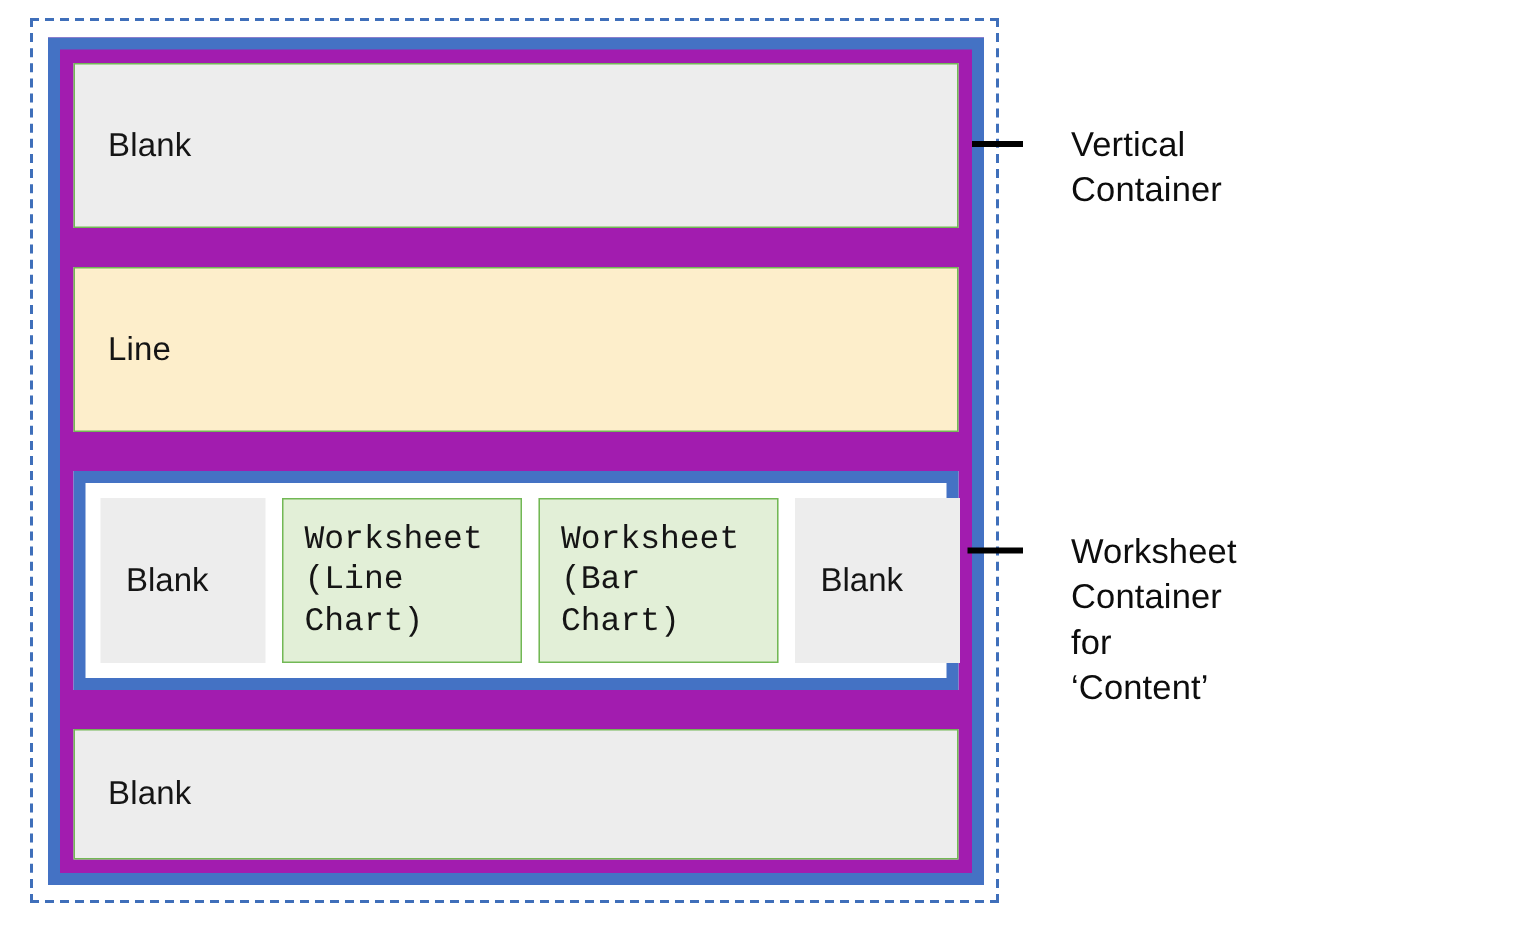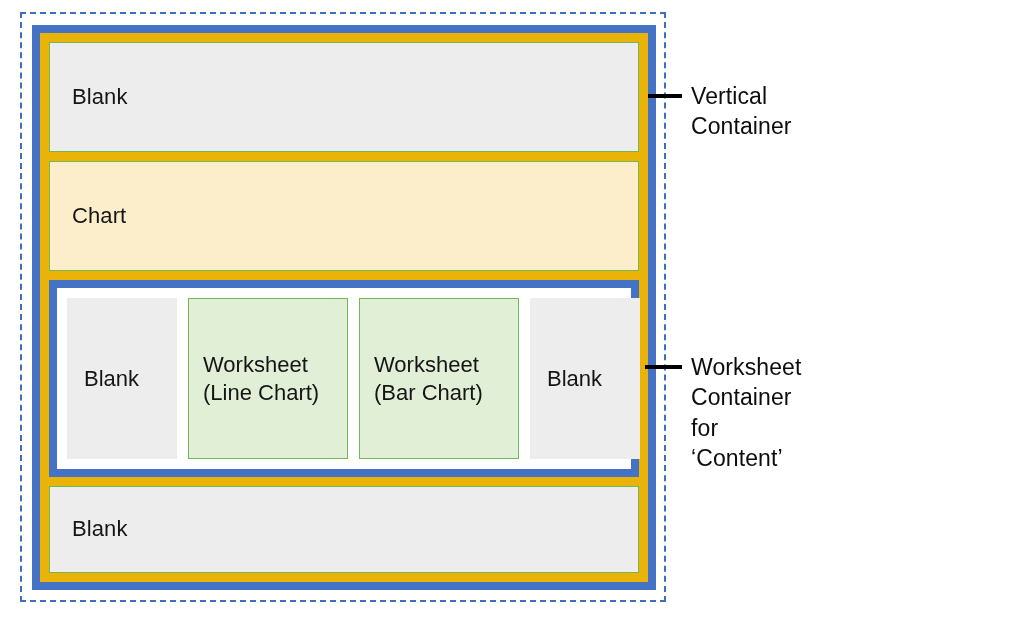--- a/index.html
+++ b/index.html
@@ -37,25 +37,25 @@
 
   
   .vertical-container {
     position: absolute;
     left: 32px;
     top: 25px;
     width: 624px;
     height: 565px;
     border: 8px solid #4472c4;
     box-sizing: border-box;
-    background: #eab308;
+    background: #a21caf;
     display: flex;
     flex-direction: column;
     padding: 9px;
-    gap: 9px;
+    gap: 26px;
   }
 
   
   .box {
     box-sizing: border-box;
     display: flex;
     align-items: center;
     position: relative;
   }
 
@@ -111,20 +111,21 @@
   .cell-blank {
     background: #ededed;
     border: none;
     flex: 0 0 110px;
   }
 
   .cell-worksheet {
     background: #e2efd7;
     border: 1.5px solid #72b855;
     flex: 0 0 160px;
+    font-family: Liberation Mono, monospace;
   }
 
   .content-cell .cell-label {
     font-size: 22px;
     line-height: 1.25;
     color: #151515;
     white-space: pre-line;
     padding-left: 14px;
   }
 
@@ -145,20 +146,21 @@
     height: 4px;
   }
 
   .annotation-text {
     position: absolute;
     font-size: 23px;
     line-height: 1.32;
     color: #0d0d0d;
     white-space: pre-line;
     letter-spacing: 0.1px;
+    margin-left: 23px;
   }
 
   #annotation-vertical .leader-line {
     left: 648px;
     top: 94px;
     width: 34px;
   }
   #annotation-vertical .annotation-text {
     left: 691px;
     top: 81px;
@@ -181,21 +183,21 @@
 
   <div class="dashed-boundary"></div>
 
   <div class="vertical-container">
 
     <div class="box box-blank row-top">
       <span class="box-label">Blank</span>
     </div>
 
     <div class="box box-title row-title">
-      <span class="box-label">Chart</span>
+      <span class="box-label">Line</span>
     </div>
 
     <div class="horizontal-container">
 
       <div class="content-cell cell-blank">
         <span class="cell-label">Blank</span>
       </div>
 
       <div class="content-cell cell-worksheet">
         <span class="cell-label">Worksheet

